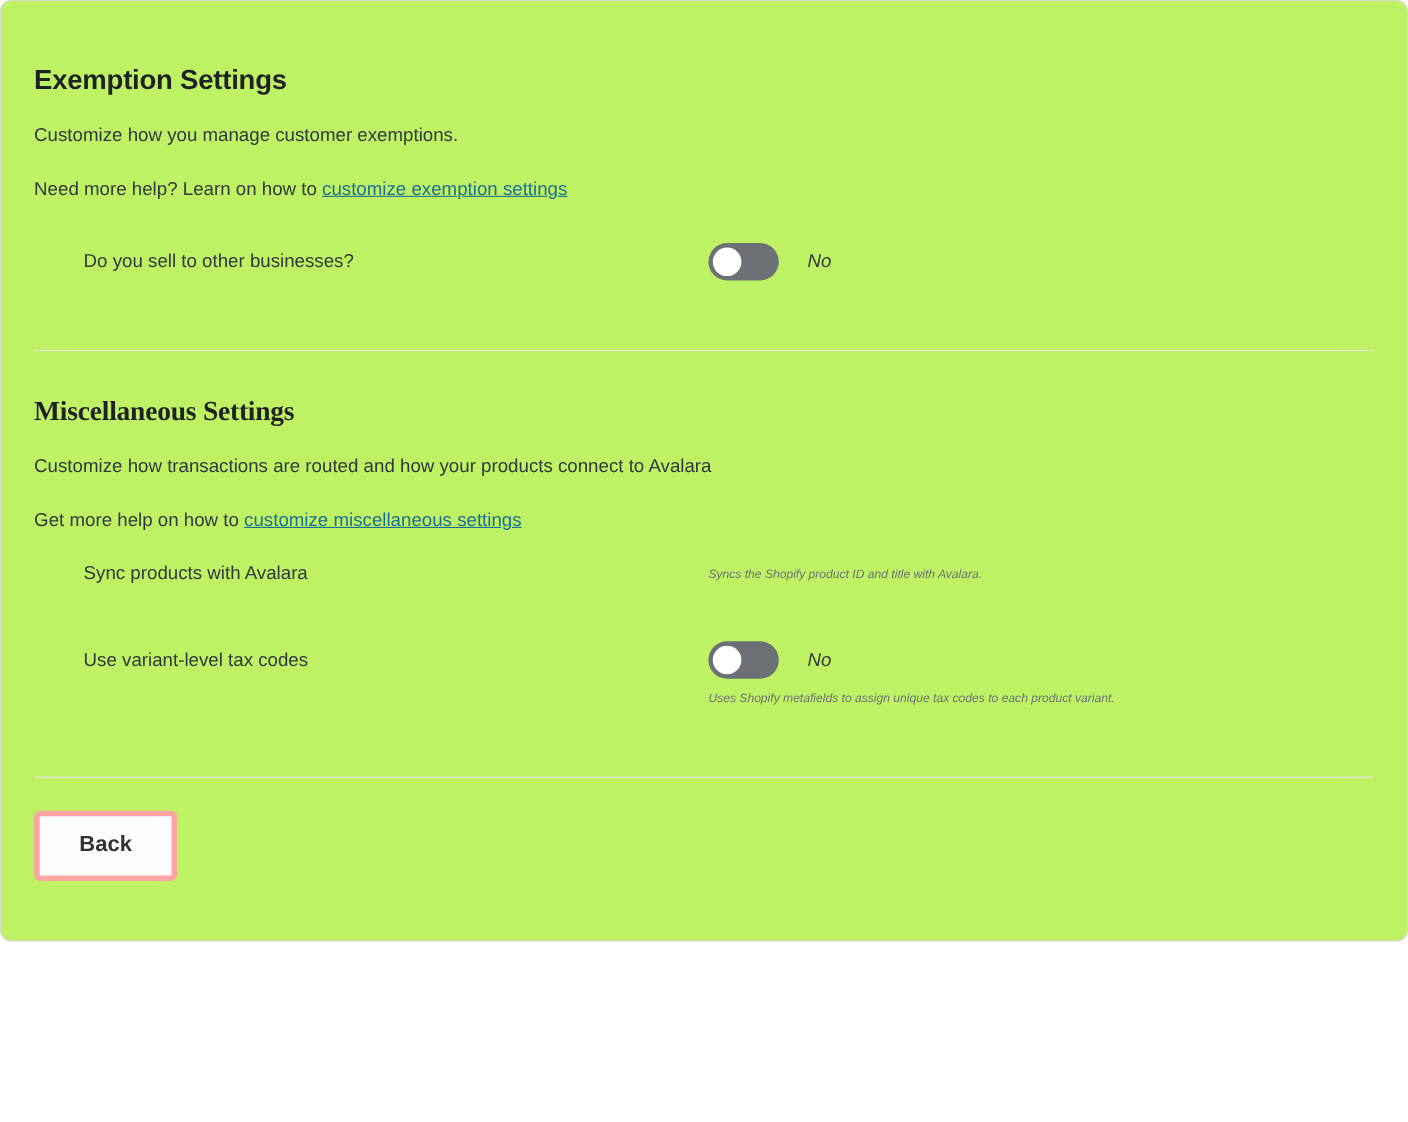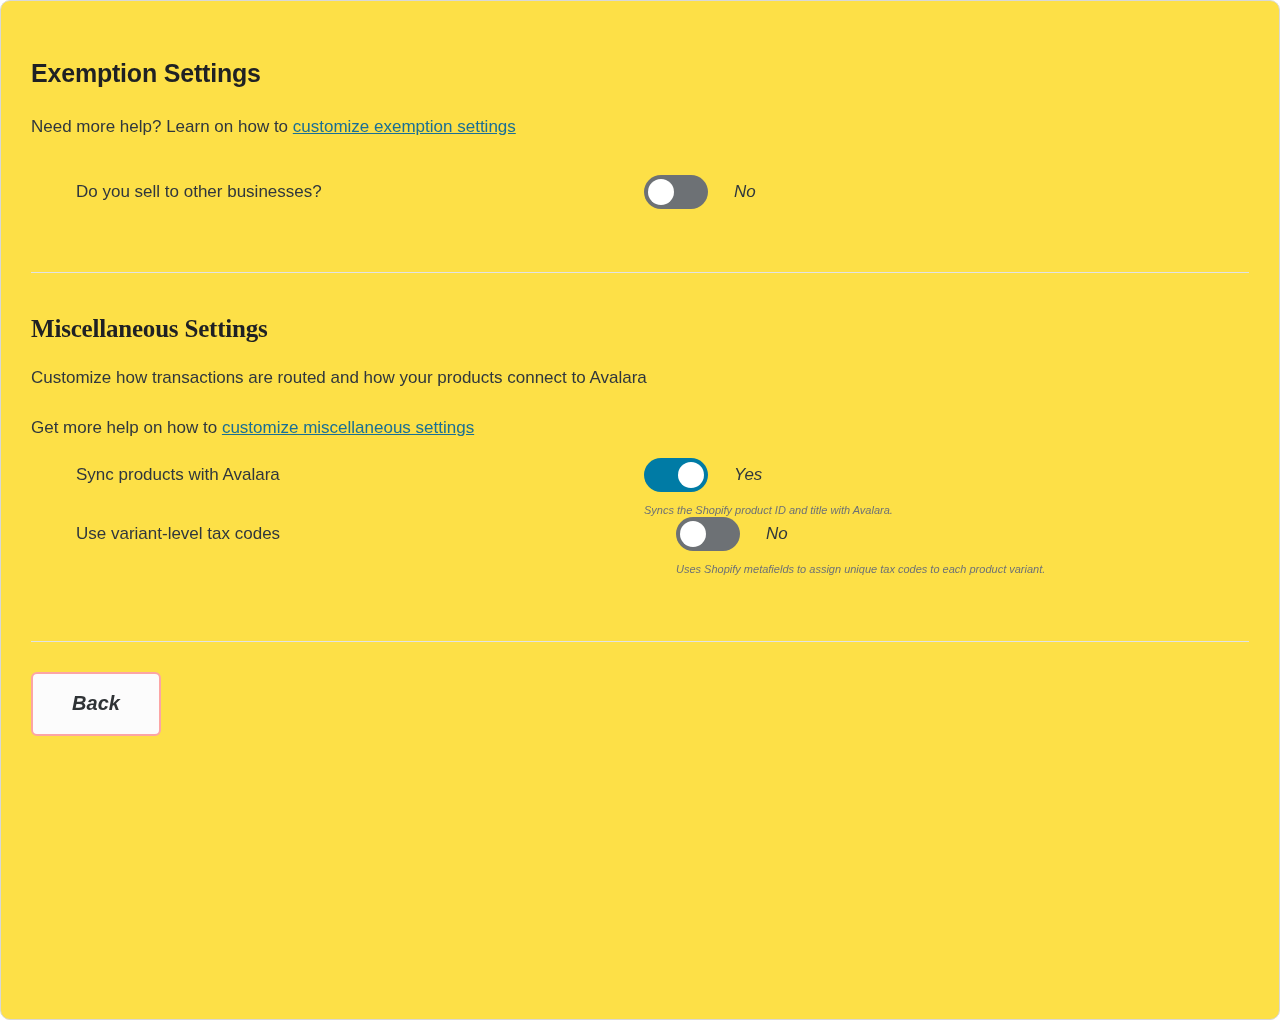--- a/index.html
+++ b/index.html
@@ -10,25 +10,25 @@
     width: 1280px;
     height: 1020px;
     background: #ffffff;
     font-family: "Liberation Sans", sans-serif;
     color: #202223;
     overflow: hidden;
   }
   .page {
     position: relative;
     width: 1280px;
-    height: 1020px;
+    height: 856px;
     box-sizing: border-box;
     border: 1px solid #d8d8d8;
     border-radius: 10px;
-    background: #fde047;
+    background: #bef264;
     overflow: hidden;
   }
   .inner {
     padding: 0 30px;
   }
   h1.section-title {
     font-size: 25px;
     font-weight: bold;
     letter-spacing: -0.2px;
     color: #1f2124;
@@ -131,33 +131,33 @@
     box-sizing: border-box;
   }
   .btn-primary {
     background: #137aa0;
     color: #ffffff;
     border: 1px solid #137aa0;
   }
   .btn-secondary {
     background: #fcfcfc;
     color: #2f3336;
-    border: 2px solid #fca5a5;
-    font-style: italic;
+    border: 5px solid #fca5a5;
   }
 </style>
 </head>
 <body>
 
 <div class="page">
 
   <div class="inner">
     <div class="exemption-title-wrap">
       <h1 class="section-title">Exemption Settings</h1>
     </div>
+    <div class="desc">Customize how you manage customer exemptions.</div>
     <div class="help-line">
       <span>Need more help? Learn on how to </span><a class="help-link" href="#">customize exemption settings</a>
     </div>
 
     <div class="row" style="margin-top: 38px;">
       <div class="row-label">Do you sell to other businesses?</div>
       <div class="control-col">
         <div class="control-line">
           <div class="toggle off">
             <div class="knob"></div>
@@ -177,31 +177,25 @@
       <h1 class="section-title">Miscellaneous Settings</h1>
     </div>
     <div class="desc">Customize how transactions are routed and how your products connect to Avalara</div>
     <div class="help-line">
       <span>Get more help on how to </span><a class="help-link" href="#">customize miscellaneous settings</a>
     </div>
 
     <div class="row" style="margin-top: 20px;">
       <div class="row-label">Sync products with Avalara</div>
       <div class="control-col">
-        <div class="control-line">
-          <div class="toggle on">
-            <div class="knob"></div>
-          </div>
-          <div class="toggle-value">Yes</div>
-        </div>
         <div class="sub-note">Syncs the Shopify product ID and title with Avalara.</div>
       </div>
     </div>
 
-    <div class="row" style=" gap: 32px;">
+    <div class="row" style="margin-top: 45px;">
       <div class="row-label">Use variant-level tax codes</div>
       <div class="control-col">
         <div class="control-line">
           <div class="toggle off">
             <div class="knob"></div>
           </div>
           <div class="toggle-value">No</div>
         </div>
         <div class="sub-note">Uses Shopify metafields to assign unique tax codes to each product variant.</div>
       </div>

